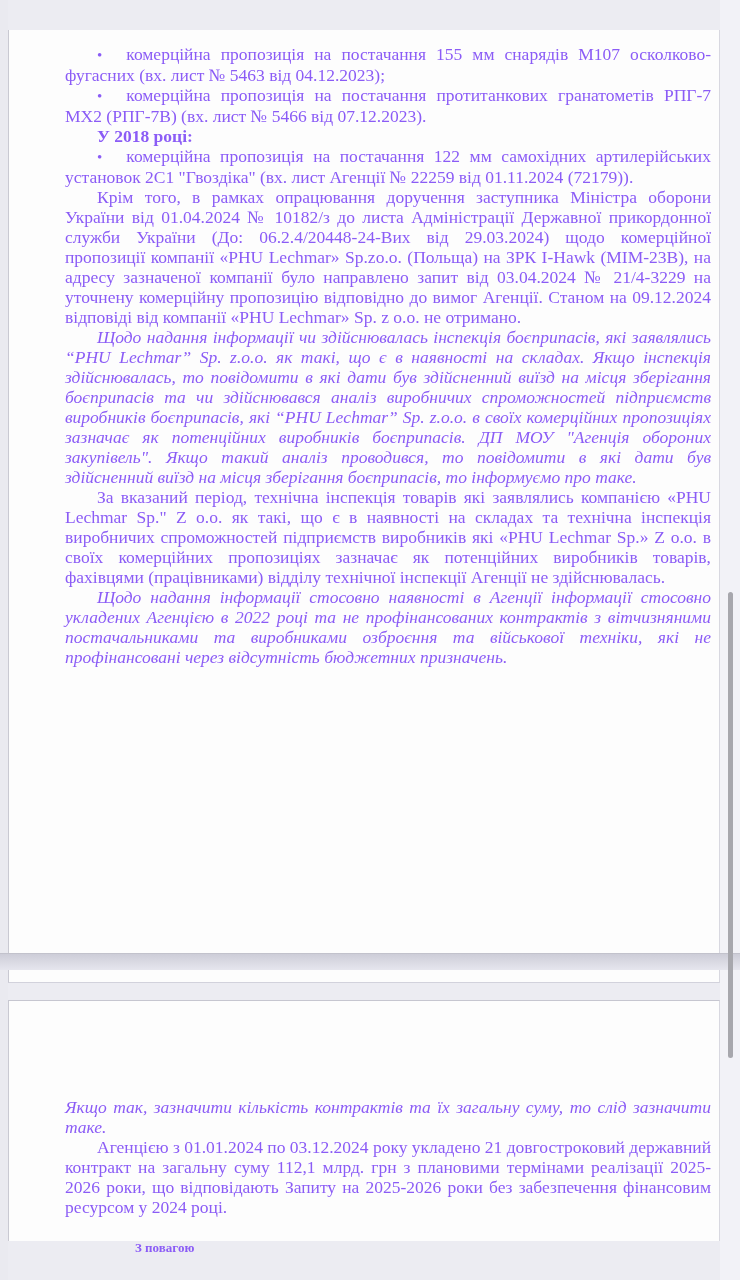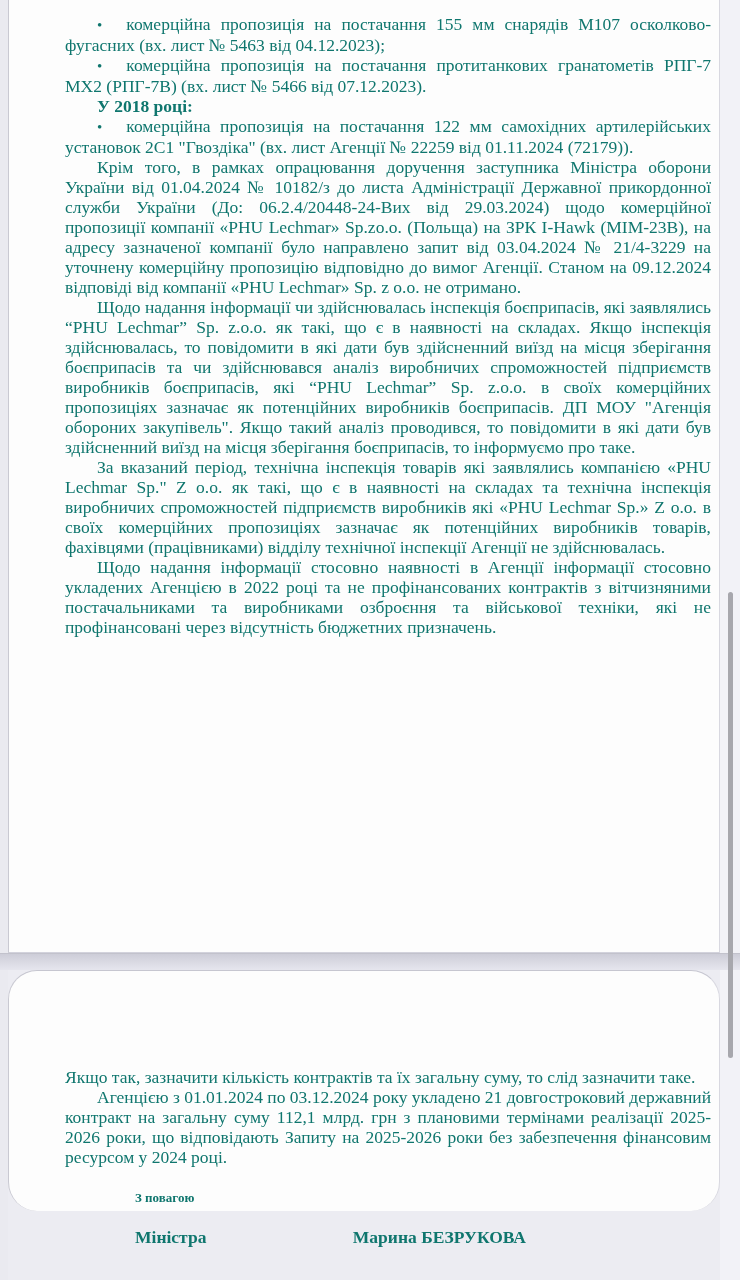--- a/index.html
+++ b/index.html
@@ -20,32 +20,32 @@
     background: #f2f2f7;
   }
   .page {
     position: absolute;
     left: 8px;
     width: 712px;
     background: #fdfdfd;
     border-left: 1px solid #c9c9d2;
     border-right: 1px solid #d8d8e0;
     box-sizing: border-box;
-    color: #0f766e;
+    color: #8b5cf6;
+    margin-top: 30px;
   }
   .page-1 {
     top: 0; height: 953px;
     border-bottom: 1px solid #d2d2dc;
     padding: 14px 8px 0 56px;
   }
   .page-2 {
     top: 970px; height: 241px;
     border-top: 1px solid #c6c6d0;
     padding: 96px 8px 0 56px;
-    border-radius: 29px;
   }
   .page-gap {
     position: absolute; left: 0; top: 953px; width: 740px; height: 17px;
     background: linear-gradient(#cdcdd8, #e6e6ee);
     border-top: 1px solid #c2c2cc;
     box-sizing: border-box;
     z-index: 3;
   }
   .scrollbar-thumb {
     position: absolute; left: 728px; top: 592px; width: 5px; height: 466px;
@@ -54,21 +54,21 @@
     z-index: 4;
   }
   .para {
     font-size: 17.5px;
     line-height: 20px;
     text-align: justify;
     text-indent: 32px;
     margin: 0;
   }
   .para.noindent { text-indent: 0; }
-  .para.italic { }
+  .para.italic { font-style: italic; }
   .para.bold { font-weight: bold; }
   .bullet-dot { font-size: 15px; }
   .bullet-gap { display: inline-block; width: 24px; }
   .signoff {
     font-size: 13px; line-height: 20px; font-weight: bold;
     margin: 21px 0 0 0; padding-left: 70px; text-align: left; text-indent: 0;
   }
   .sig-row {
     display: flex;
     font-size: 17.5px; line-height: 20px; font-weight: bold;

